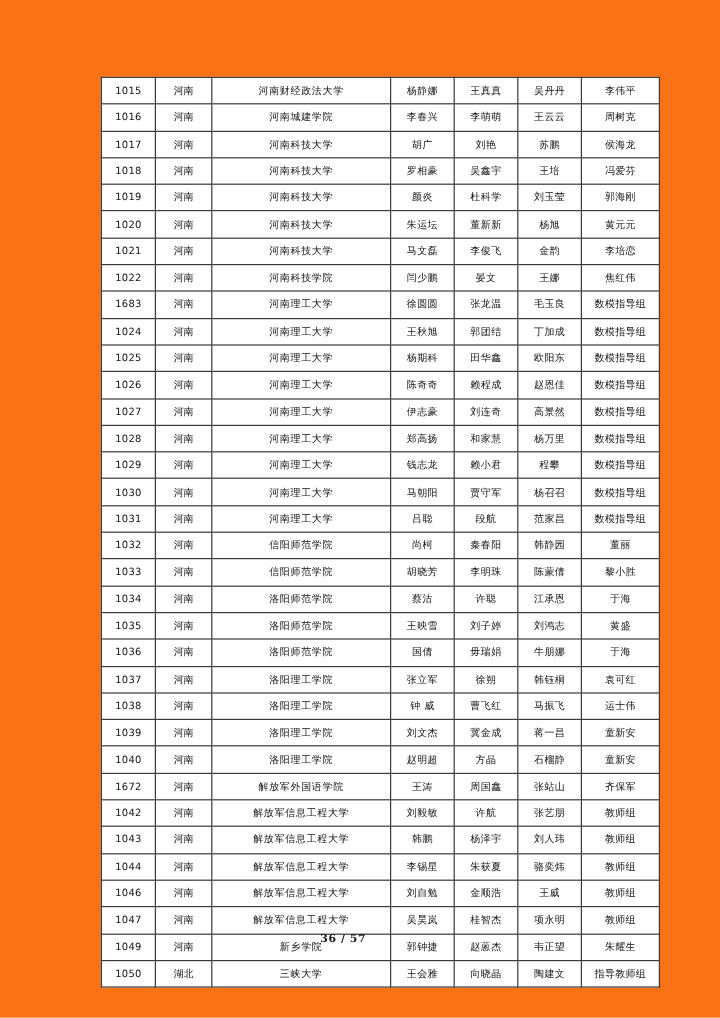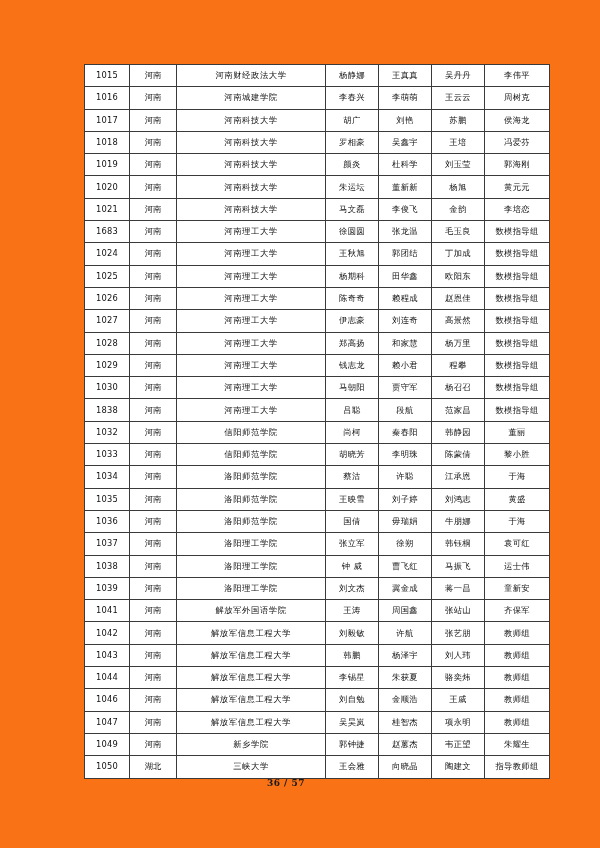--- a/index.html
+++ b/index.html
@@ -132,20 +132,29 @@
           <tr>
             <td class="c-id">1021</td>
             <td class="c-prov">河南</td>
             <td class="c-school">河南科技大学</td>
             <td class="c-n1">马文磊</td>
             <td class="c-n2">李俊飞</td>
             <td class="c-n3">金韵</td>
             <td class="c-adv">李培恋</td>
           </tr>
           <tr>
+            <td class="c-id">1022</td>
+            <td class="c-prov">河南</td>
+            <td class="c-school">河南科技学院</td>
+            <td class="c-n1">闫少鹏</td>
+            <td class="c-n2">晏文</td>
+            <td class="c-n3">王娜</td>
+            <td class="c-adv">焦红伟</td>
+          </tr>
+          <tr>
             <td class="c-id">1683</td>
             <td class="c-prov">河南</td>
             <td class="c-school">河南理工大学</td>
             <td class="c-n1">徐圆圆</td>
             <td class="c-n2">张龙温</td>
             <td class="c-n3">毛玉良</td>
             <td class="c-adv">数模指导组</td>
           </tr>
           <tr>
             <td class="c-id">1024</td>
@@ -204,21 +213,21 @@
           <tr>
             <td class="c-id">1030</td>
             <td class="c-prov">河南</td>
             <td class="c-school">河南理工大学</td>
             <td class="c-n1">马朝阳</td>
             <td class="c-n2">贾守军</td>
             <td class="c-n3">杨召召</td>
             <td class="c-adv">数模指导组</td>
           </tr>
           <tr>
-            <td class="c-id">1838</td>
+            <td class="c-id">1031</td>
             <td class="c-prov">河南</td>
             <td class="c-school">河南理工大学</td>
             <td class="c-n1">吕聪</td>
             <td class="c-n2">段航</td>
             <td class="c-n3">范家昌</td>
             <td class="c-adv">数模指导组</td>
           </tr>
           <tr>
             <td class="c-id">1032</td>
             <td class="c-prov">河南</td>
@@ -285,21 +294,30 @@
           <tr>
             <td class="c-id">1039</td>
             <td class="c-prov">河南</td>
             <td class="c-school">洛阳理工学院</td>
             <td class="c-n1">刘文杰</td>
             <td class="c-n2">冀金成</td>
             <td class="c-n3">蒋一昌</td>
             <td class="c-adv">童新安</td>
           </tr>
           <tr>
-            <td class="c-id">1041</td>
+            <td class="c-id">1040</td>
+            <td class="c-prov">河南</td>
+            <td class="c-school">洛阳理工学院</td>
+            <td class="c-n1">赵明超</td>
+            <td class="c-n2">方晶</td>
+            <td class="c-n3">石榴静</td>
+            <td class="c-adv">童新安</td>
+          </tr>
+          <tr>
+            <td class="c-id">1672</td>
             <td class="c-prov">河南</td>
             <td class="c-school">解放军外国语学院</td>
             <td class="c-n1">王涛</td>
             <td class="c-n2">周国鑫</td>
             <td class="c-n3">张站山</td>
             <td class="c-adv">齐保军</td>
           </tr>
           <tr>
             <td class="c-id">1042</td>
             <td class="c-prov">河南</td>

